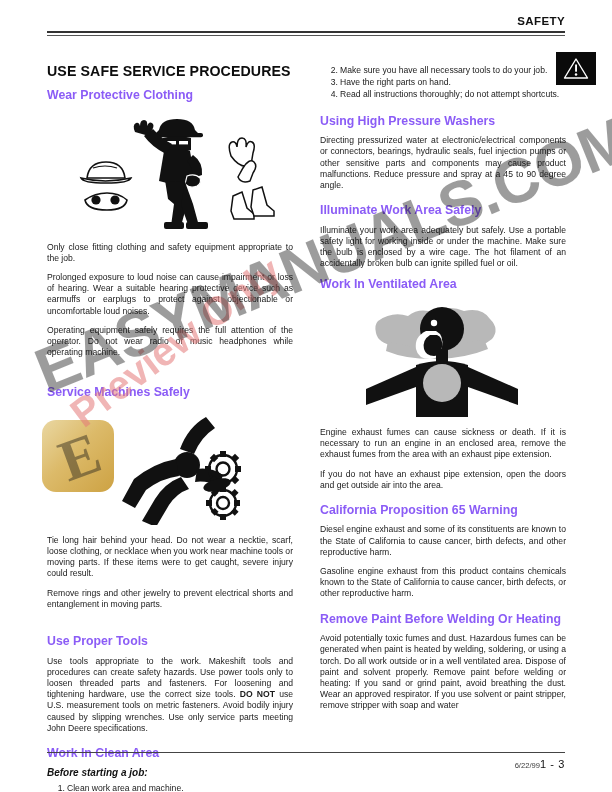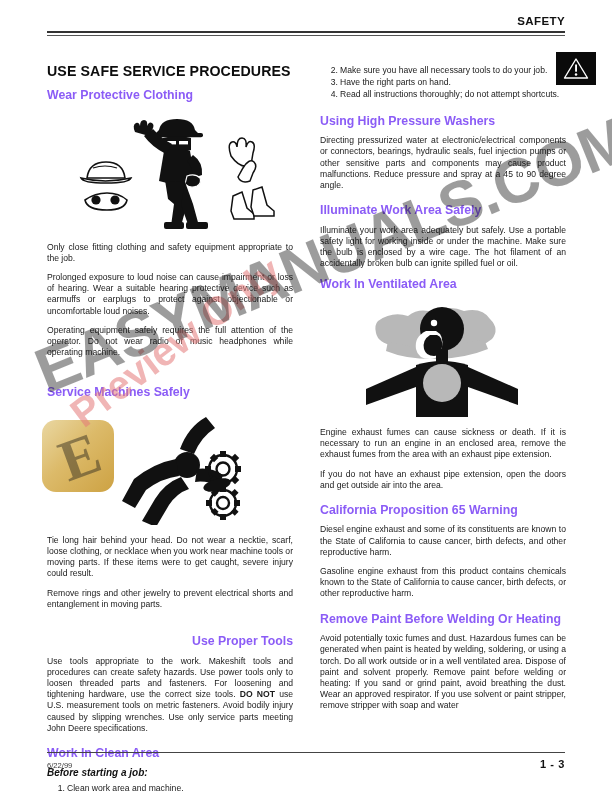--- a/index.html
+++ b/index.html
@@ -136,33 +136,32 @@
     top: 752px;
     width: 518px;
     border-top: 1px solid #444;
   }
   .footer {
     position: absolute;
     left: 47px;
     top: 758px;
     width: 518px;
     display: flex;
-    justify-content: space-between;
+    justify-content: flex-end;
     align-items: baseline;
   }
   .footer-date {
     font-size: 7.6px;
     color: #3a3a3a;
   }
   .footer-page {
     font-size: 11px;
-    font-weight: bold;
+    font-weight: normal;
     letter-spacing: 0.6px;
     color: #111;
-    margin-left: 15px;
   }
 
   
   .watermark {
     position: absolute;
     left: 0; top: 0;
     width: 612px; height: 792px;
     pointer-events: none;
     z-index: 30;
   }
@@ -333,21 +332,21 @@
           <rect x="185" y="102" width="5.5" height="5.5" transform="rotate(45 187.7 104.7)"></rect>
         </g>
 
         <ellipse cx="170" cy="78" rx="14" ry="6" fill="#111" transform="rotate(-15 170 78)"></ellipse>
       </svg>
     </div>
 
     <p class="body">Tie long hair behind your head. Do not wear a necktie, scarf, loose clothing, or necklace when you work near machine tools or moving parts. If these items were to get caught, severe injury could result.</p>
     <p class="body">Remove rings and other jewelry to prevent electrical shorts and entanglement in moving parts.</p>
 
-    <h2 class="sub" style="margin-top:24px;text-align:right;">Use Proper Tools</h2>
+    <h2 class="sub" style="margin-top:24px;">Use Proper Tools</h2>
     <p class="body">Use tools appropriate to the work. Makeshift tools and procedures can create safety hazards. Use power tools only to loosen threaded parts and fasteners. For loosening and tightening hardware, use the correct size tools. <b>DO NOT</b> use U.S. measurement tools on metric fasteners. Avoid bodily injury caused by slipping wrenches. Use only service parts meeting John Deere specifications.</p>
 
     <h2 class="sub" style="margin-top:12px;">Work In Clean Area</h2>
     <div class="lead-bold">Before starting a job:</div>
     <ol class="numlist">
       <li><span class="num">1.</span><span>Clean work area and machine.</span></li>
     </ol>
   </div>
 
   <div class="col col-right">

